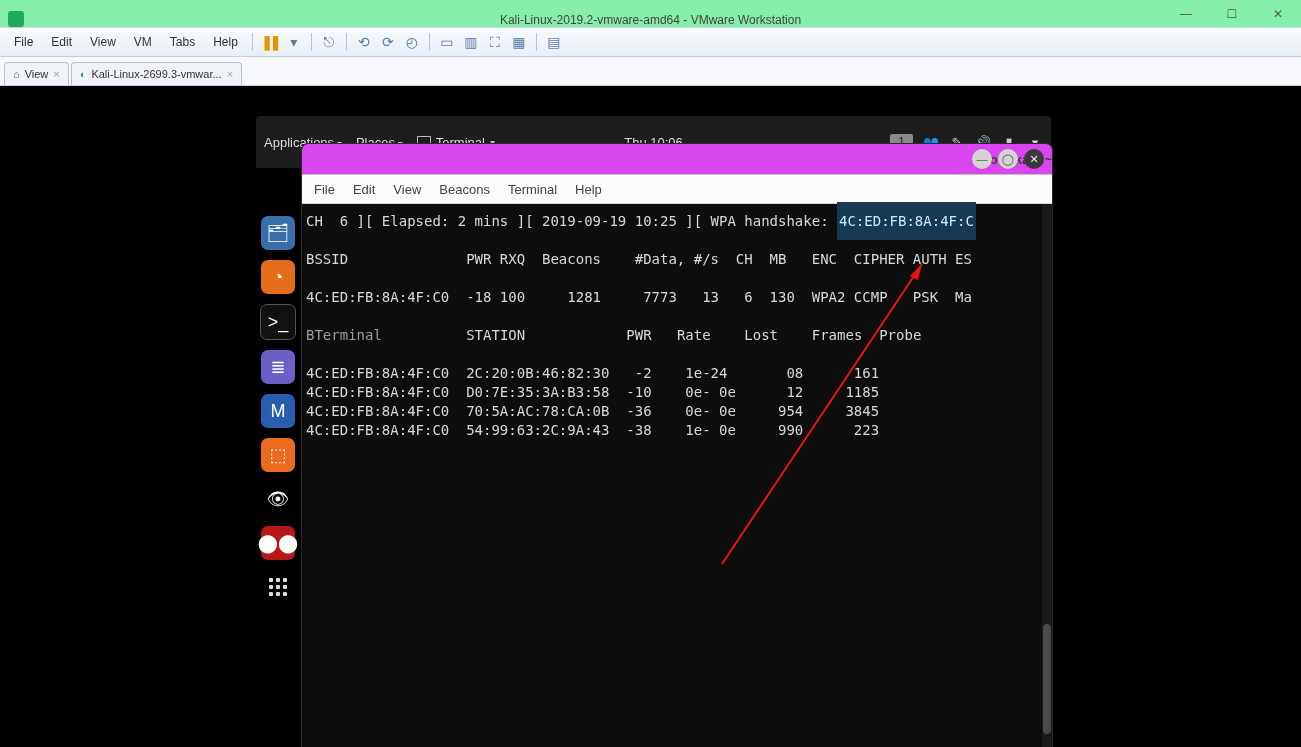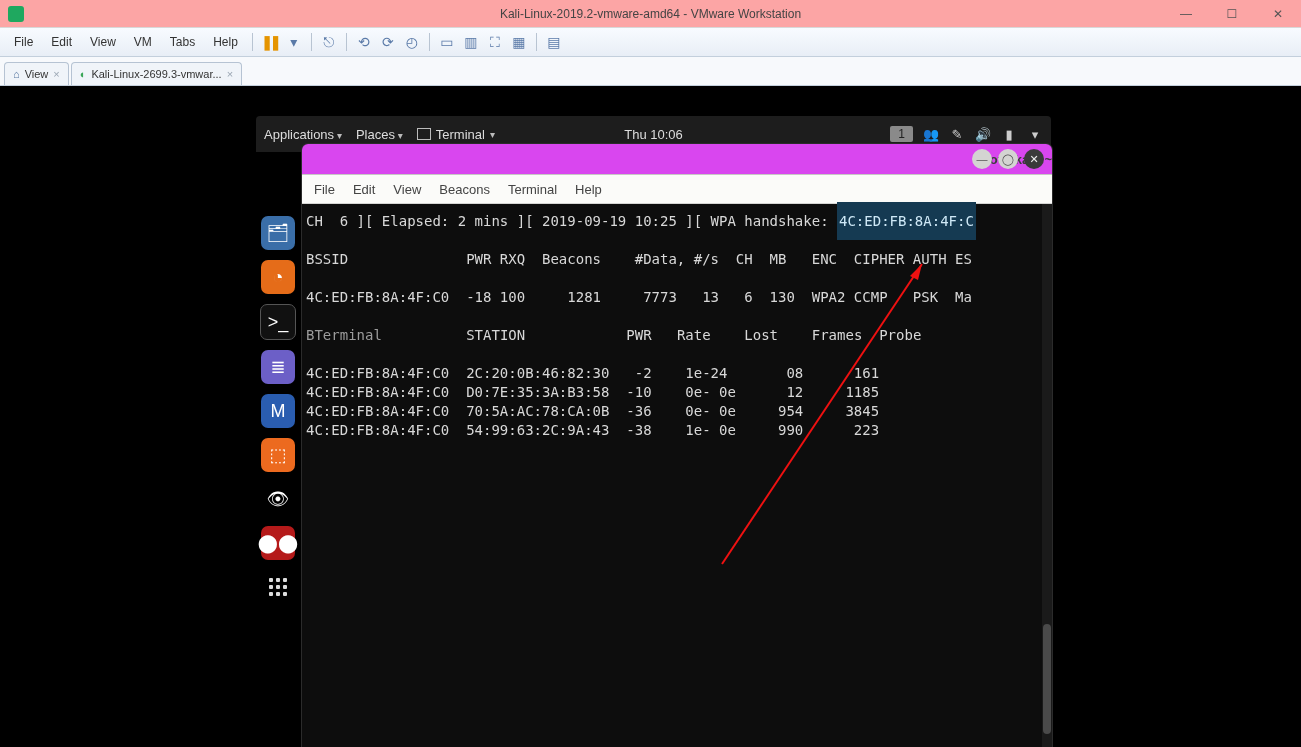--- a/index.html
+++ b/index.html
@@ -1,17 +1,17 @@
 <!DOCTYPE html>
 <html><head>
 <meta charset="utf-8">
 <style>
   html, body { margin:0; padding:0; width:1301px; height:747px; font-family: "Segoe UI", Tahoma, sans-serif; overflow:hidden; background:#fff; }
   
-  .vm-titlebar { height:27px; background:#fca5a5; border-bottom:1px solid #d8d8d8; display:flex; align-items:center; position:relative; }
+  .vm-titlebar { height:27px; background:#86efac; border-bottom:1px solid #d8d8d8; display:flex; align-items:flex-end; position:relative; }
   .vm-titlebar .icon { width:16px; height:16px; background:#1fa85f; border-radius:3px; margin:0 8px; }
   .vm-titlebar .title { position:absolute; left:50%; transform:translateX(-50%); font-size:12px; color:#444; }
   .vm-titlebar .winctrls { position:absolute; right:0; top:0; display:flex; }
   .vm-titlebar .winctrls div { width:46px; height:27px; display:flex; align-items:center; justify-content:center; font-size:12px; color:#555; cursor:default; }
 
   .vm-menubar { height:28px; background:linear-gradient(#f8fbff,#e8eef6); border-bottom:1px solid #c3cfdc; display:flex; align-items:center; font-size:12px; color:#333; padding:0 6px; gap:2px; }
   .vm-menubar .mitem { padding:4px 8px; border-radius:3px; }
   .vm-menubar .sep { width:1px; height:18px; background:#b8c4d2; margin:0 4px; }
   .vm-menubar .tbicon { width:18px; height:18px; display:flex; align-items:center; justify-content:center; color:#5a7aa8; font-size:14px; margin:0 2px; }
   .vm-menubar .pause { color:#e59400; font-weight:bold; letter-spacing:-3px; }
@@ -19,21 +19,21 @@
   .vm-tabs { height:28px; background:#f7f9fc; border-bottom:1px solid #c3cfdc; display:flex; align-items:flex-end; padding:0 4px; gap:0; }
   .vm-tab { height:22px; border:1px solid #b6c3d3; border-bottom:none; background:#f0f4f9; border-radius:4px 4px 0 0; display:flex; align-items:center; padding:0 8px; font-size:11px; color:#333; gap:5px; margin-right:2px;}
   .vm-tab .home-icn { color:#5c7ba3; }
   .vm-tab .kali-icn { color:#3aa657; }
   .vm-tab .x { color:#9aa6b3; font-size:11px; }
 
   .vm-client { position:relative; width:1301px; height:calc(747px - 27px - 28px - 28px); background:#000; }
 
   
   .kali { position:absolute; left:256px; top:30px; width:795px; }
-  .kali-topbar { height:28px; background:#1d1d1d; color:#ddd; display:flex; align-items:center; font-size:13px; border-radius:4px 4px 0 0; padding:4px 8px; gap:14px; position:relative;}
+  .kali-topbar { height:28px; background:#1d1d1d; color:#ddd; display:flex; align-items:center; font-size:13px; border-radius:4px 4px 0 0; padding:12px 8px; gap:14px; position:relative;}
   .kali-topbar .drop::after { content:" \25BE"; font-size:10px; color:#bbb; }
   .kali-topbar .center { position:absolute; left:50%; transform:translateX(-50%); }
   .kali-topbar .right { position:absolute; right:8px; display:flex; align-items:center; gap:10px; }
   .kali-topbar .ws { background:#8a8a8a; color:#222; padding:1px 8px; border-radius:2px; font-size:12px;}
   .kali-topbar .ticon { width:16px; height:16px; display:flex; align-items:center; justify-content:center; color:#ccc; font-size:13px;}
   .kali-topbar .termlabel { display:flex; align-items:center; gap:5px;}
   .kali-topbar .termlabel .sq { width:12px; height:10px; border:1px solid #bbb; }
 
   
   .dock { position:absolute; left:256px; top:130px; width:44px; display:flex; flex-direction:column; gap:10px; align-items:center;}

